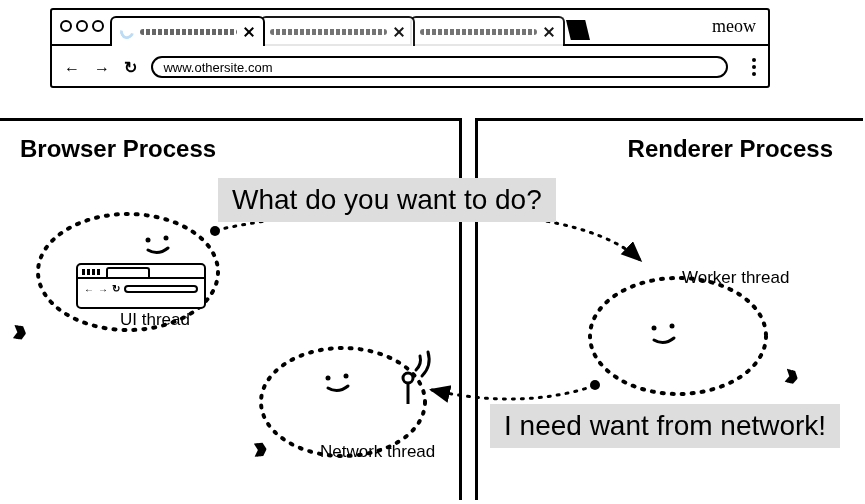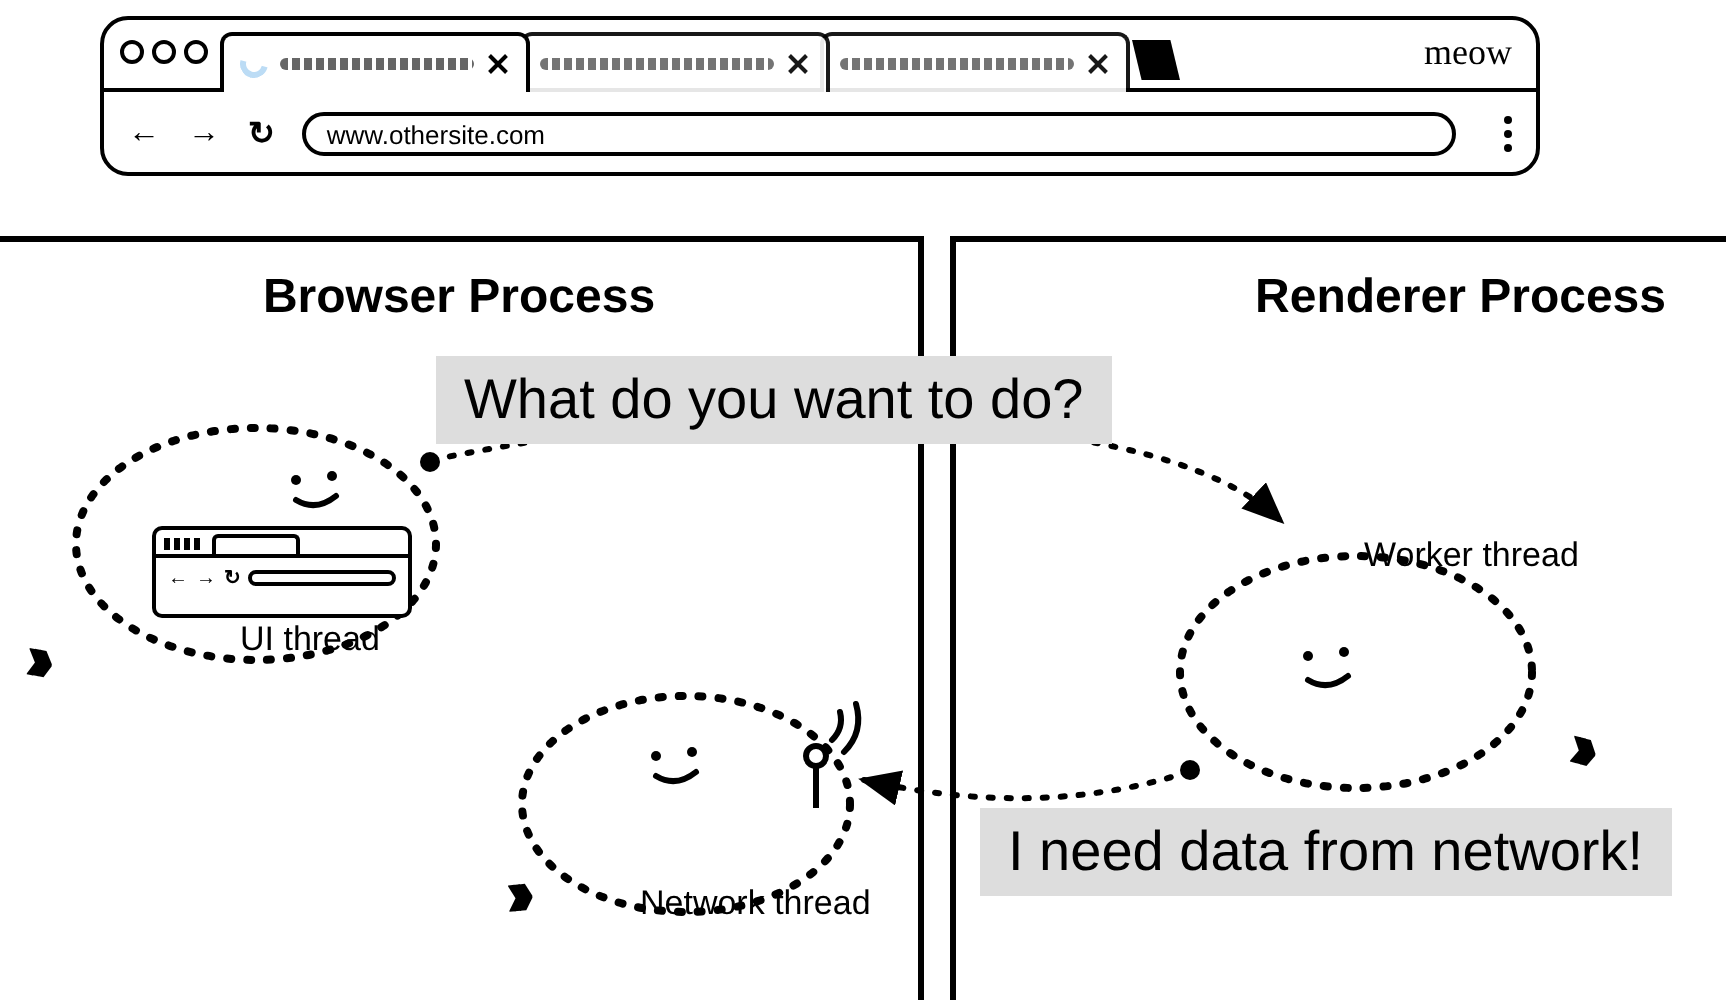--- a/index.html
+++ b/index.html
@@ -11,21 +11,21 @@
     position: relative;
     overflow: hidden;
   }
   .browser-chrome {
     position: absolute;
     left: 50px;
     top: 8px;
     width: 720px;
     height: 80px;
     border: 2.5px solid #000;
-    border-radius: 14px;
+    border-radius: 3px;
     background: #fff;
   }
   .tab-bar {
     position: relative;
     height: 36px;
     border-bottom: 2.5px solid #000;
   }
   .traffic-lights {
     position: absolute;
     left: 8px; top: 10px;
@@ -79,21 +79,21 @@
     flex:1; height:22px; border:2.5px solid #000; border-radius:11px; display:flex; align-items:center; padding:0 10px; font-size:13px;text-align:right;
   }
   .menu-dots { display:flex; flex-direction:column; gap:3px; margin-left:10px;}
   .menu-dots span { width:4px; height:4px; background:#000; border-radius:50%;}
 
   .process-box {
     position:absolute;
     border:3px solid #000;
     background:#fff;
   }
-  .box-left { left:0; top:118px; width:462px; height:382px; border-left:none; border-bottom:none;text-align:center;}
+  .box-left { left:0; top:118px; width:462px; height:382px; border-left:none; border-bottom:none;}
   .box-right { left:475px; top:118px; width:388px; height:382px; border-right:none; border-bottom:none;}
   .box-title {
     font-size:24px; font-weight:600; padding: 14px 20px;
   }
   .box-right .box-title { text-align:right; padding-right:30px;padding-left:33px;}
 
   .speech {
     position:absolute;
     background:#ddd;
     font-size:28px;
@@ -181,21 +181,21 @@
 </div>
 
 <div class="process-box box-left">
   <div class="box-title">Browser Process</div>
 </div>
 <div class="process-box box-right">
   <div class="box-title">Renderer Process</div>
 </div>
 
 <div class="speech speech1">What do you want to do?</div>
-<div class="speech speech2">I need data from network!</div>
+<div class="speech speech2">I need want from network!</div>
 
 <div class="thread-label lbl-ui">UI thread</div>
 <div class="thread-label lbl-net">Network thread</div>
 <div class="thread-label lbl-worker">Worker thread</div>
 
 <div class="mini-browser">
   <div class="mb-top"></div>
   <div class="mb-bot">
       <span class="arr">←</span>
       <span class="arr">→</span>

